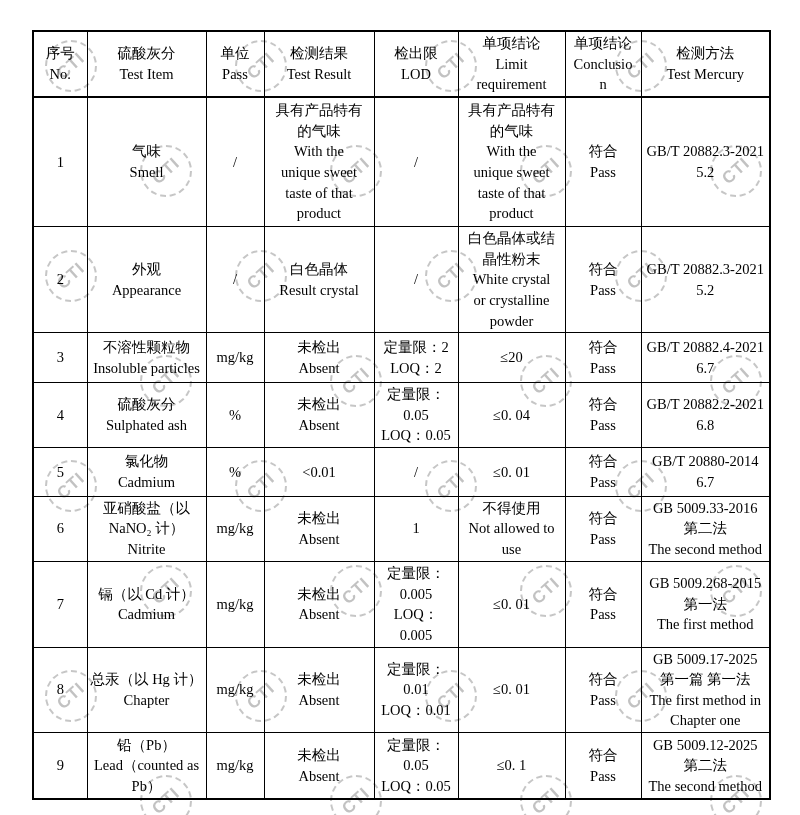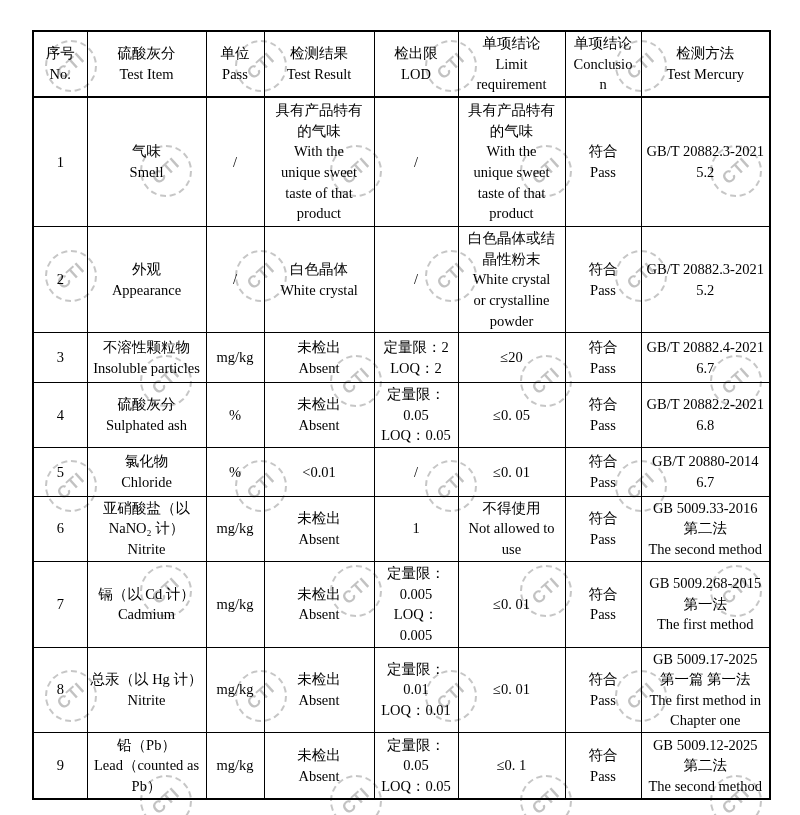--- a/index.html
+++ b/index.html
@@ -223,21 +223,21 @@
 Pass</td>
           <td>GB/T 20882.3-2021
 5.2</td>
         </tr>
         <tr style="height: 104px;">
           <td>2</td>
           <td>外观
 Appearance</td>
           <td>/</td>
           <td>白色晶体
-White crystal</td>
+Result crystal</td>
           <td>/</td>
           <td>白色晶体或结
 晶性粉末
 White crystal
 or crystalline
 powder</td>
           <td>符合
 Pass</td>
           <td>GB/T 20882.3-2021
 5.2</td>
@@ -260,30 +260,30 @@
         <tr style="height: 62px;">
           <td>4</td>
           <td>硫酸灰分
 Sulphated ash</td>
           <td>%</td>
           <td>未检出
 Absent</td>
           <td>定量限：
 0.05
 LOQ：0.05</td>
-          <td>≤0. 05</td>
+          <td>≤0. 04</td>
           <td>符合
 Pass</td>
           <td>GB/T 20882.2-2021
 6.8</td>
         </tr>
         <tr style="height: 49px;">
           <td>5</td>
           <td>氯化物
-Chloride</td>
+Cadmium</td>
           <td>%</td>
           <td>&lt;0.01</td>
           <td>/</td>
           <td>≤0. 01</td>
           <td>符合
 Pass</td>
           <td>GB/T 20880-2014
 6.7</td>
         </tr>
         <tr style="height: 63px;">
@@ -318,21 +318,21 @@
           <td>≤0. 01</td>
           <td>符合
 Pass</td>
           <td>GB 5009.268-2015
 第一法
 The first method</td>
         </tr>
         <tr style="height: 82px;">
           <td>8</td>
           <td>总汞（以 Hg 计）
-Nitrite</td>
+Chapter</td>
           <td>mg/kg</td>
           <td>未检出
 Absent</td>
           <td>定量限：
 0.01
 LOQ：0.01</td>
           <td>≤0. 01</td>
           <td>符合
 Pass</td>
           <td>GB 5009.17-2025

